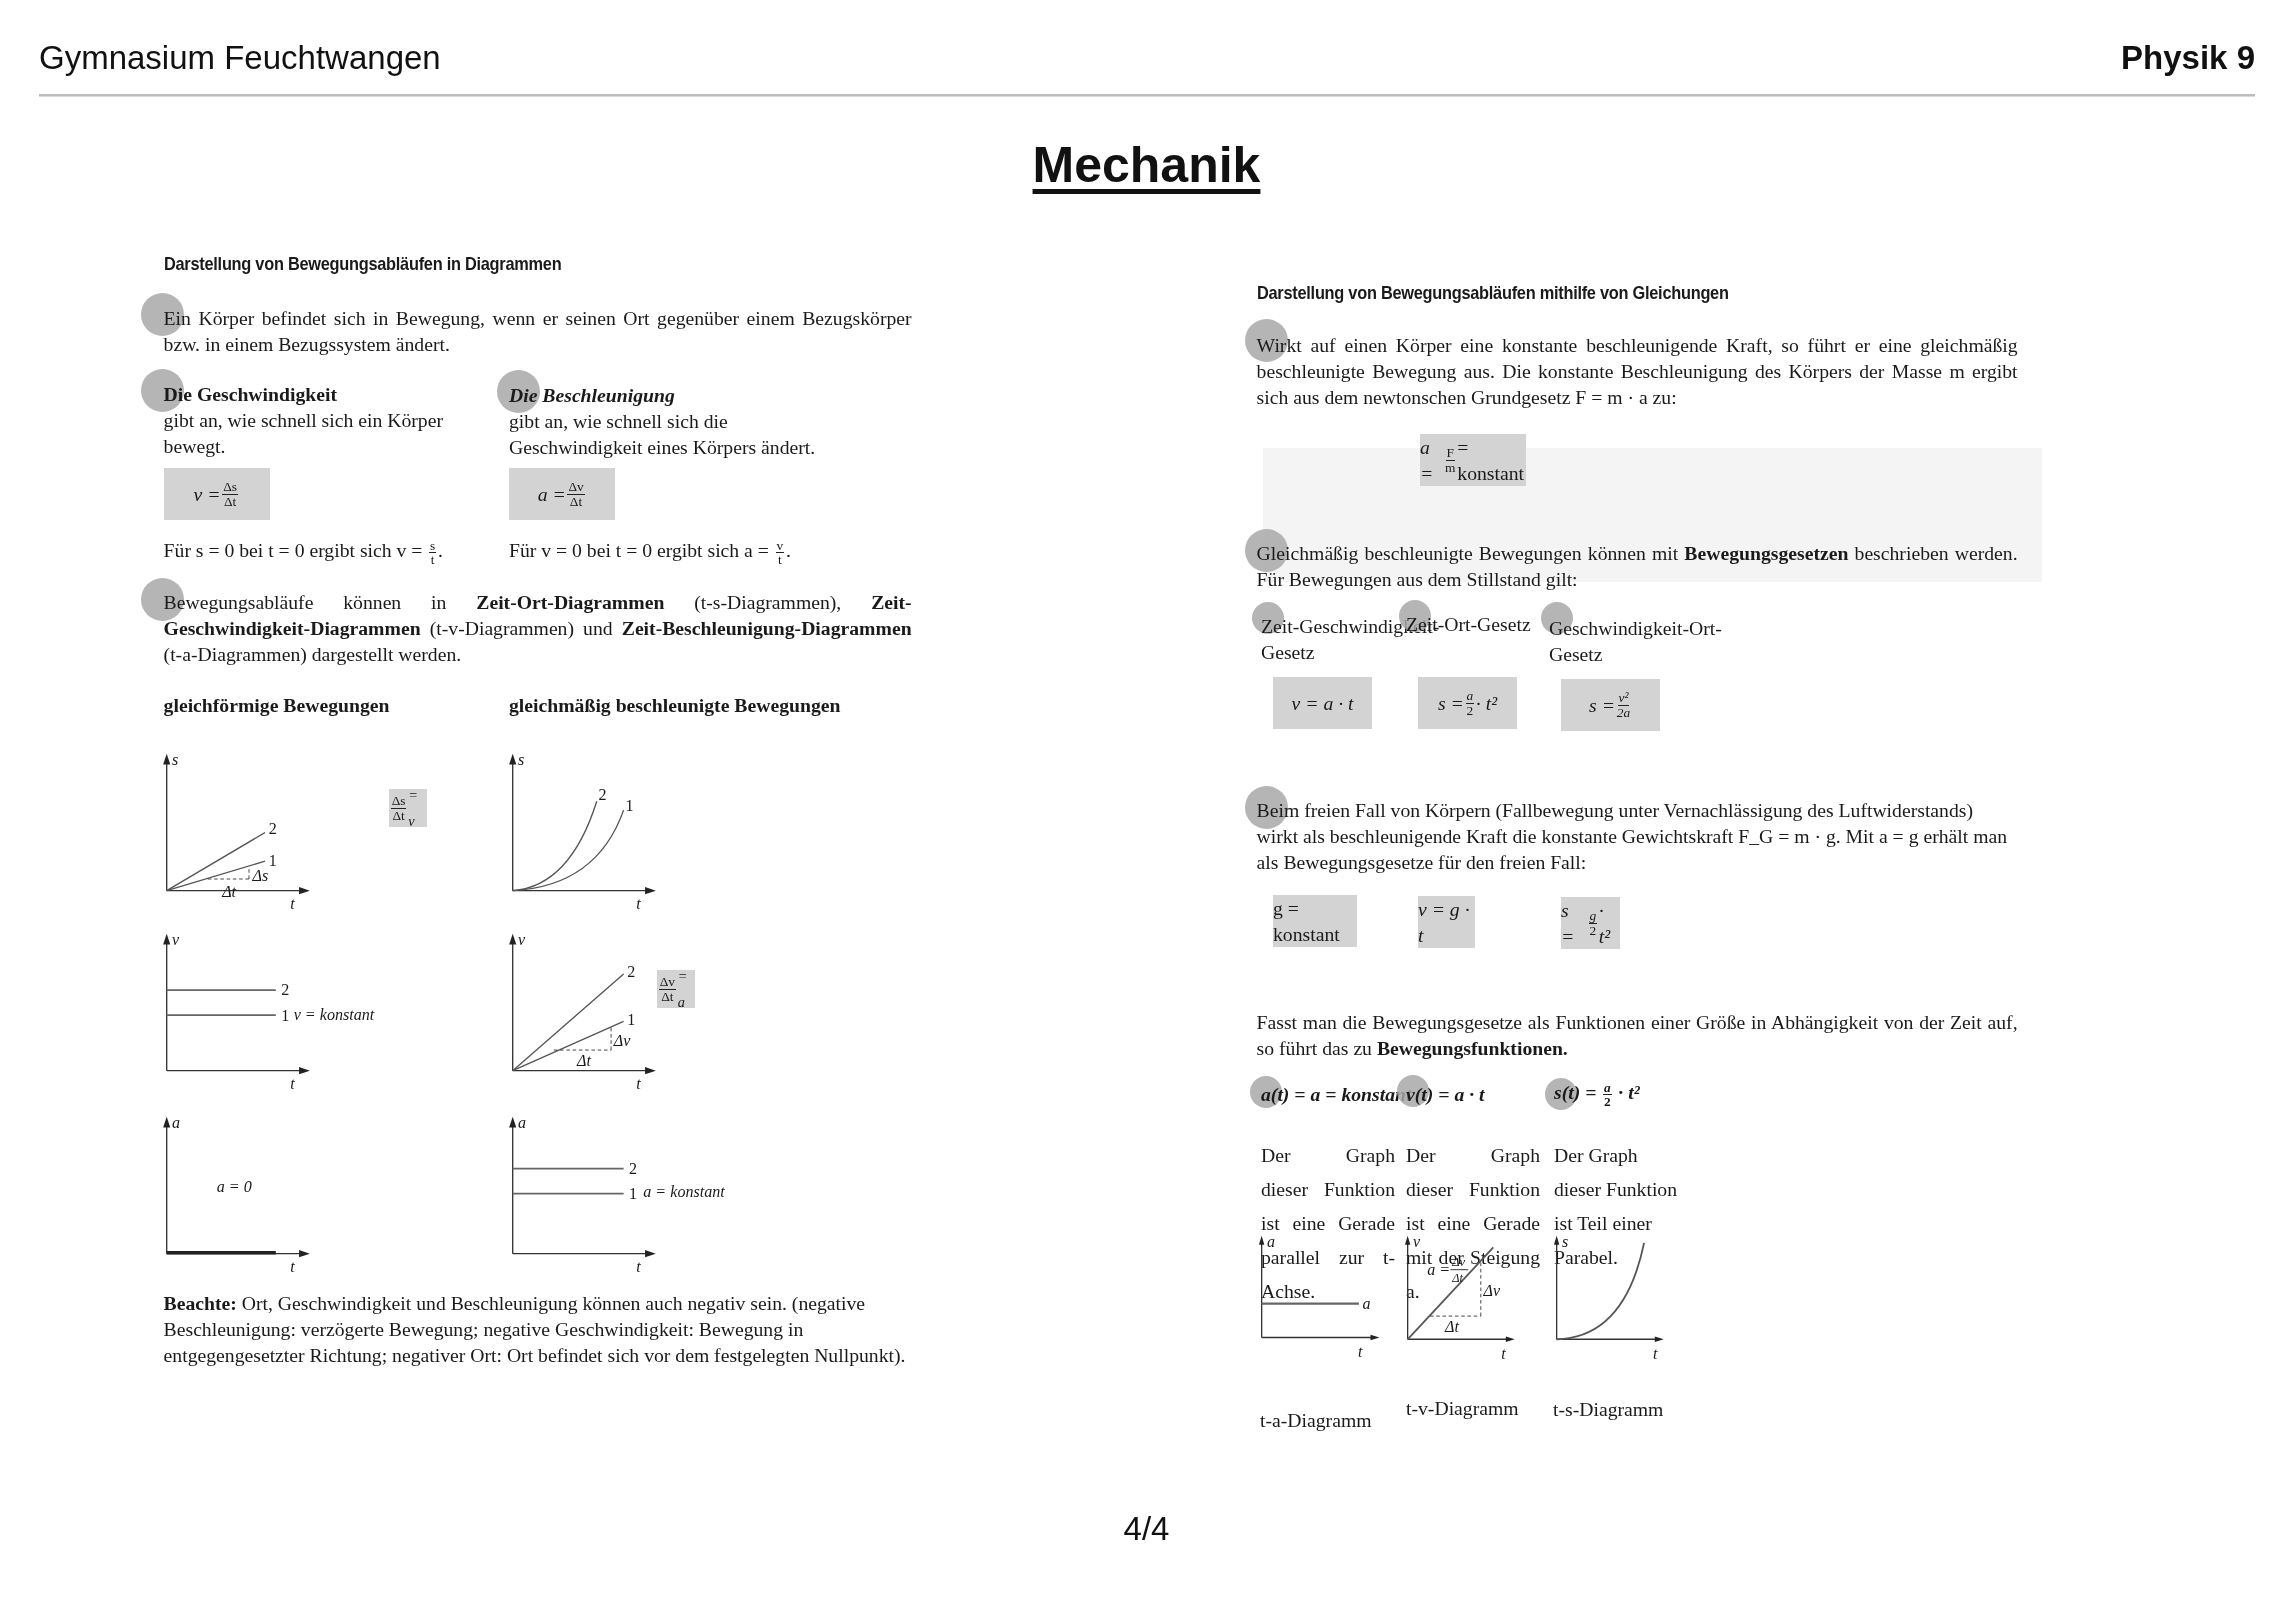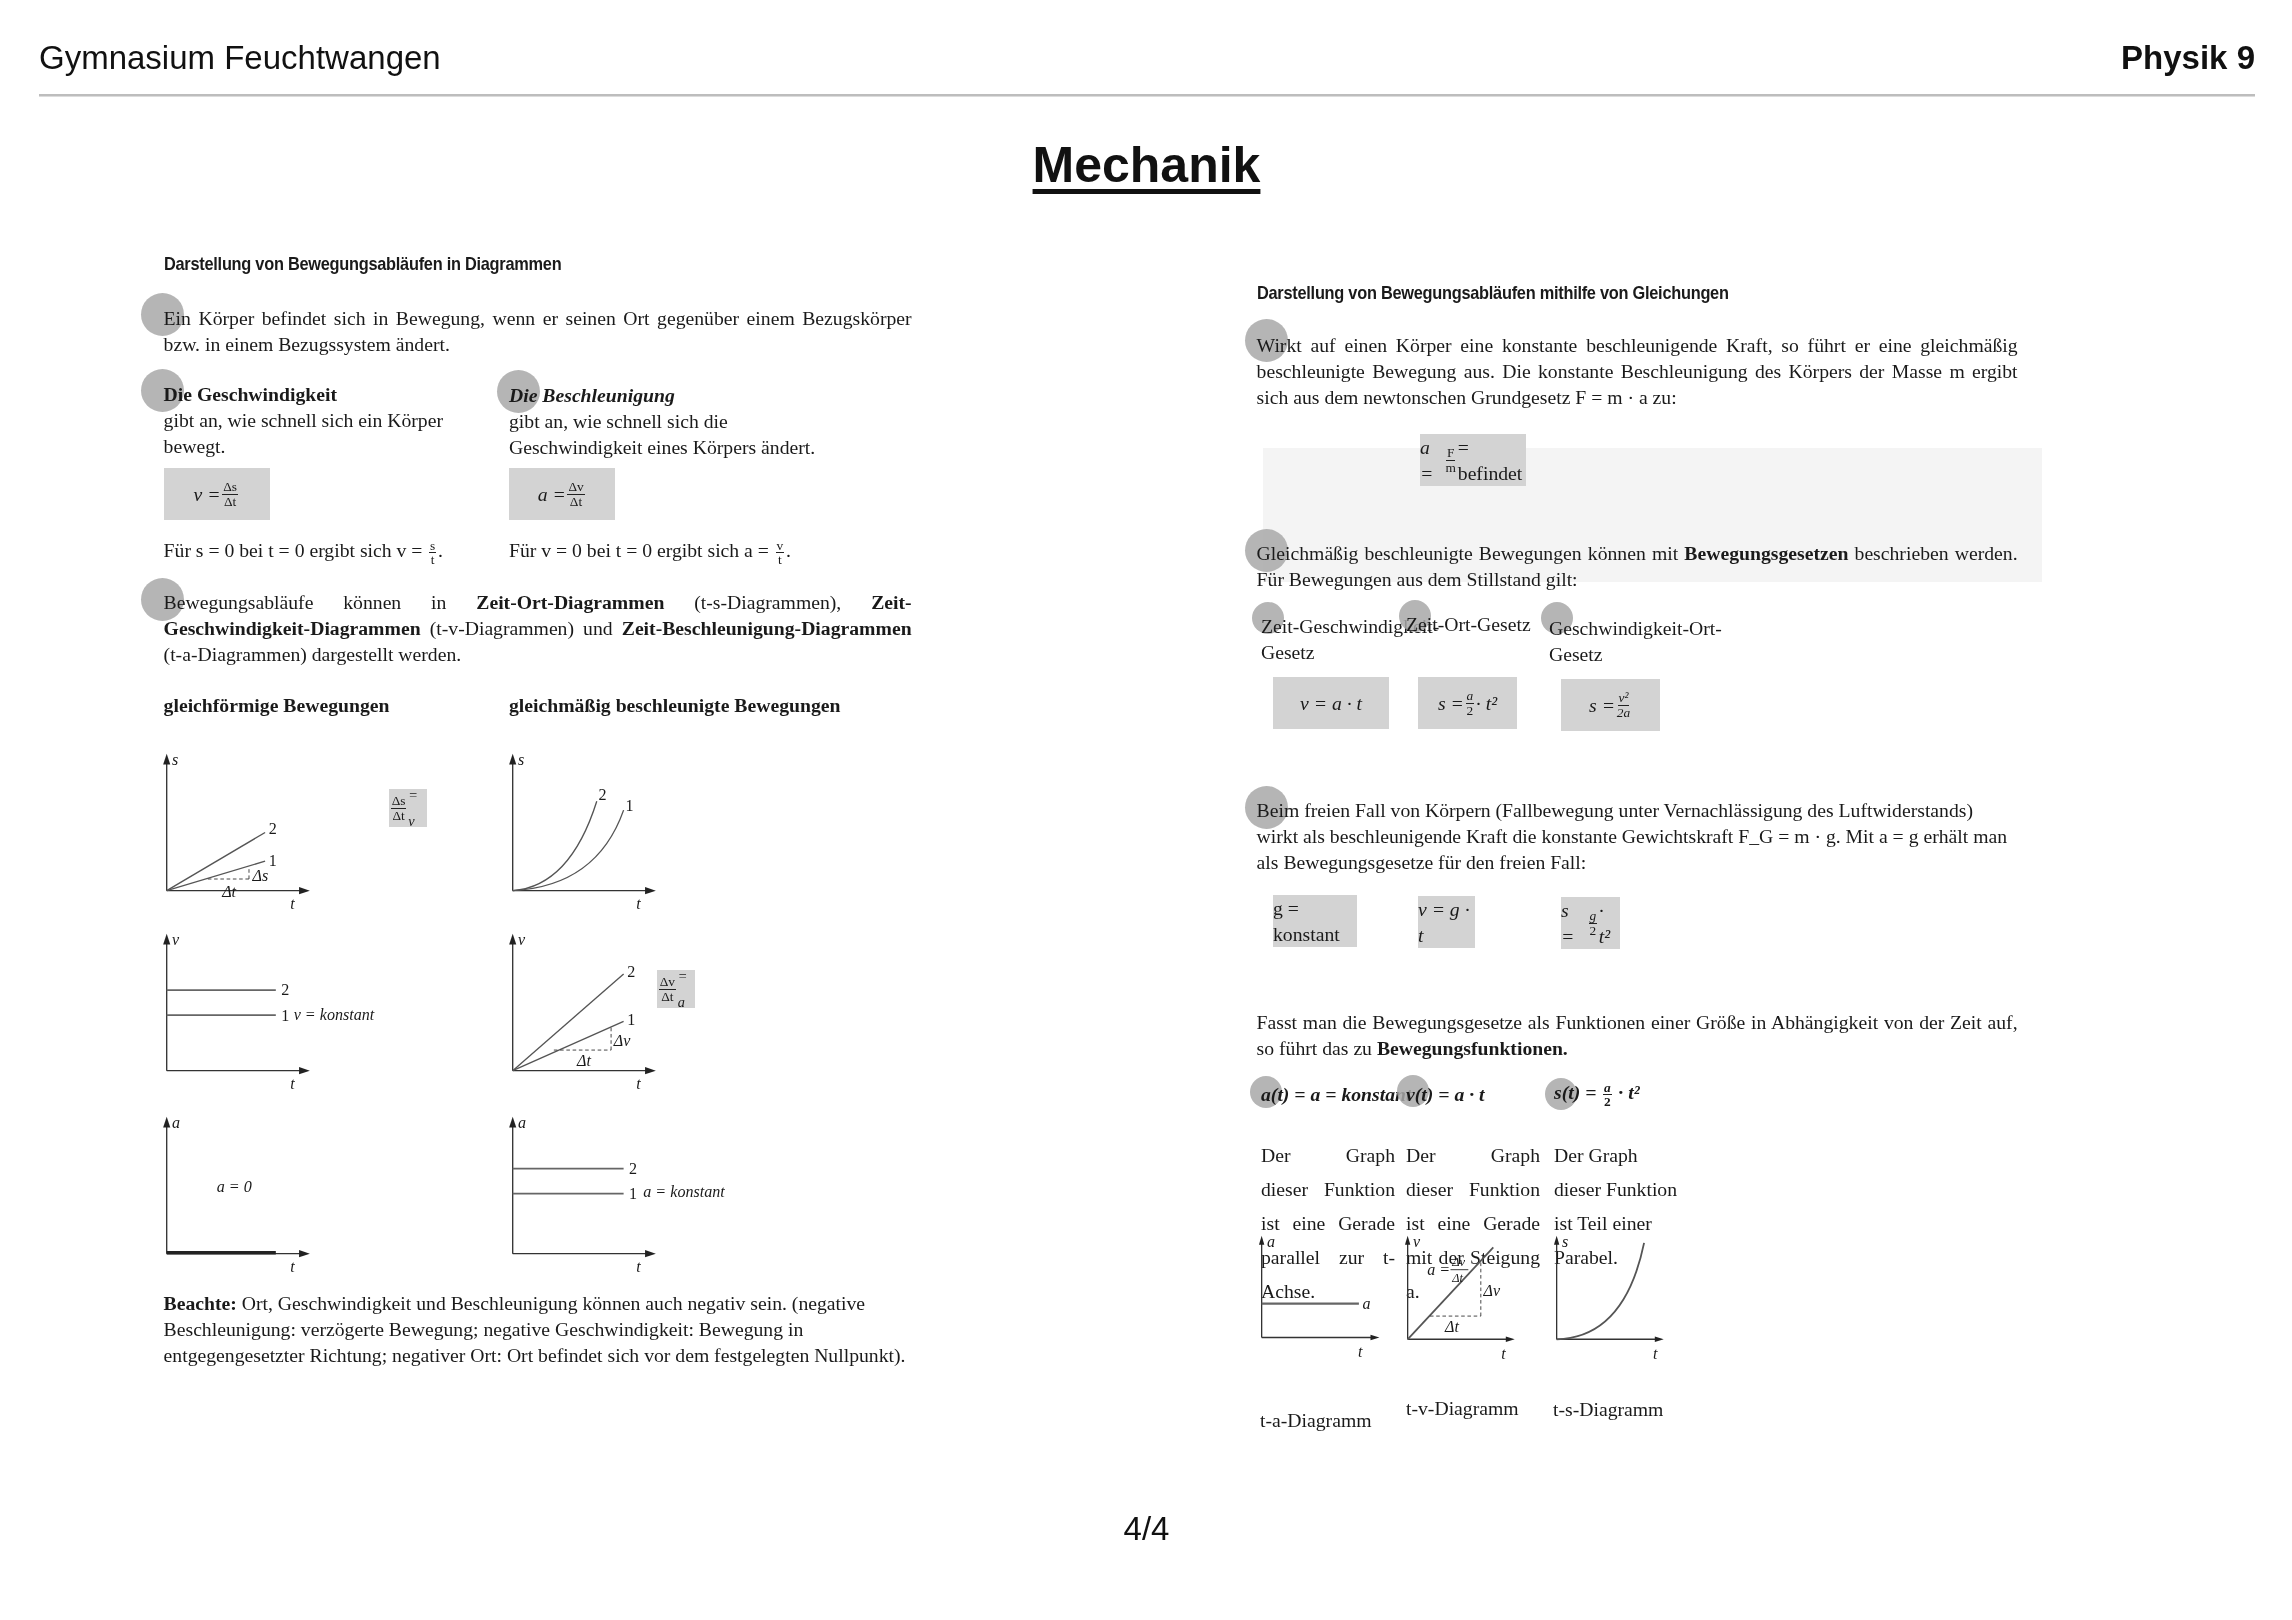--- a/index.html
+++ b/index.html
@@ -196,36 +196,36 @@
   <div class="abs sec-h" style="left:11.6px; top:19.7px;">Darstellung von Bewegungsabläufen mithilfe von Gleichungen</div>
 
   <div class="dot" style="left:0px; top:59px;"></div>
   <div class="para" style="left:11.6px; top:72px; width:761px;">Wirkt auf einen Körper eine konstante beschleunigende Kraft, so führt er eine gleichmäßig beschleunigte Bewegung aus. Die konstante Beschleunigung des Körpers der Masse m ergibt sich aus dem newtonschen Grundgesetz F = m · a zu:</div>
   <div class="box" style="left:175px; top:174px; width:106px; height:52px;">
     <i>a =</i>
     <span class="frac">
         <span class="num">F</span>
         <span>m</span>
       </span>
-    <span>= befindet</span>
+    <span>= konstant</span>
   </div>
 
   <div class="dot" style="left:0px; top:269px;"></div>
   <div class="para" style="left:11.6px; top:280px; width:761px;">
     <span>Gleichmäßig beschleunigte Bewegungen können mit </span><b>Bewegungsgesetzen</b><span> beschrieben werden. Für Bewegungen aus dem Stillstand gilt:</span>
   </div>
 
   <div class="dot" style="left:7.2px; top:342px; width:32px; height:32px;"></div>
   <div class="para" style="left:16px; top:353px; width:215px; text-align:left;">Zeit-Geschwindigkeit-Gesetz</div>
   <div class="dot" style="left:154px; top:340px; width:32px; height:32px;"></div>
   <div class="para" style="left:161px; top:351px; width:179px; text-align:left;">Zeit-Ort-Gesetz</div>
   <div class="dot" style="left:296px; top:342px; width:32px; height:32px;"></div>
   <div class="para" style="left:304px; top:355px; width:197px; text-align:left;">Geschwindigkeit-Ort-Gesetz</div>
 
-  <div class="box" style="left:28px; top:417px; width:116px; height:52px;">
+  <div class="box" style="left:28px; top:417px; width:99px; height:52px;">
       <i>v = a · t</i>
     </div>
   <div class="box" style="left:173px; top:417px; width:99px; height:52px;">
     <i>s =</i>
     <span class="frac">
         <i class="num">a</i>
         <span>2</span>
       </span>
     <i>· t²</i>
   </div>

